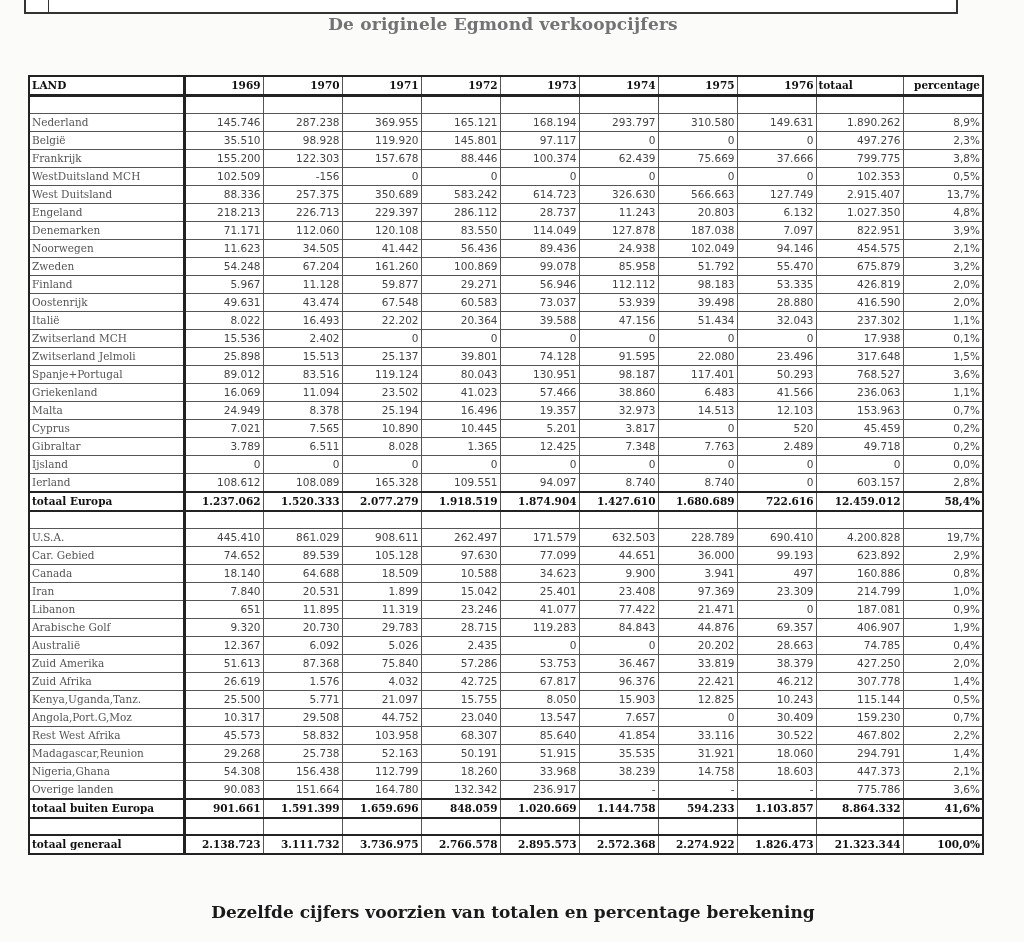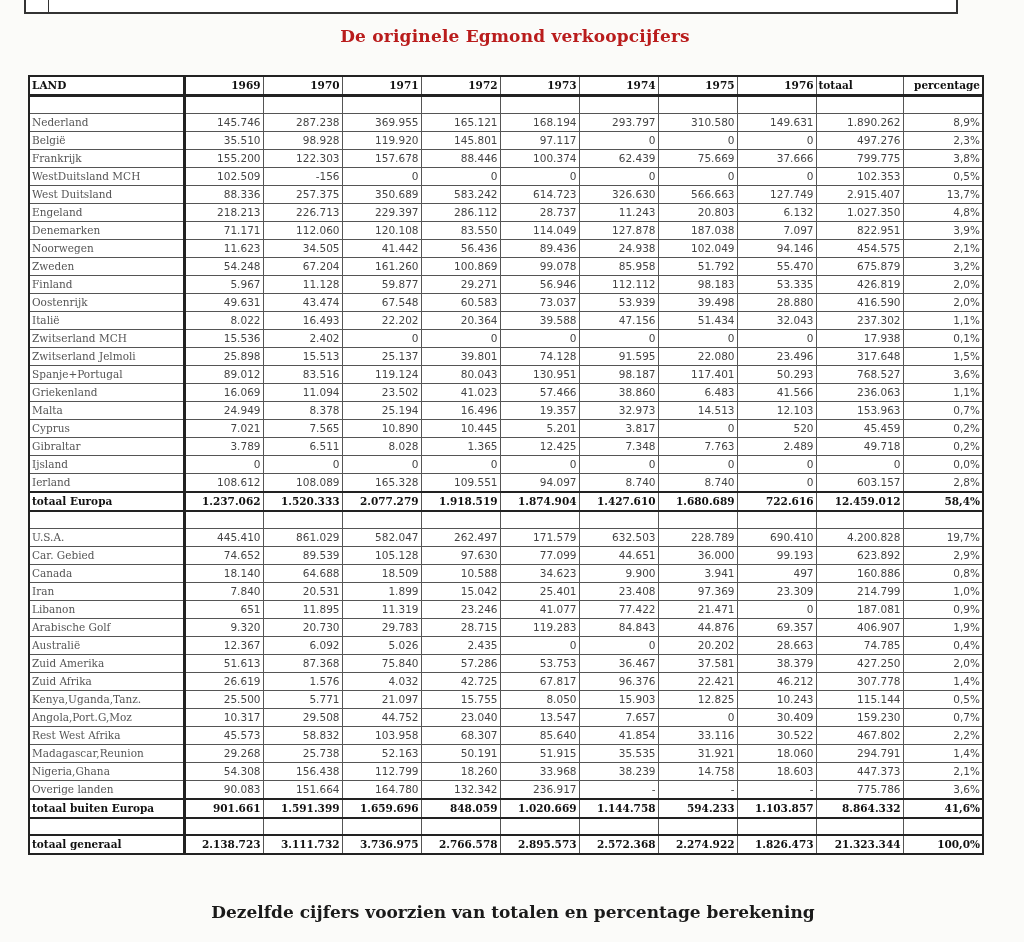--- a/index.html
+++ b/index.html
@@ -14,23 +14,23 @@
     position: absolute; left: 24px; top: -2px; width: 934px; height: 16px;
     border: 2px solid #333; border-top: none; box-sizing: border-box;
     background: #fff;
   }
   .top-frame .divider { position: absolute; left: 22px; top: 0; width: 1px; height: 14px; background: #333; }
   .ghost {
     position: absolute; right: 0; top: 10px; width: 60px; height: 400px;
     color: #e6e6e6; font-family: "DejaVu Sans", sans-serif; font-size: 18px; line-height: 22px; overflow: hidden;
   }
   h1.title {
-    position: absolute; left: 0; width: 1006px; top: 14px; margin: 12px;
+    position: absolute; left: 0; width: 1006px; top: 14px; margin: 0;
     text-align: center; font-family: "DejaVu Serif", serif; font-weight: bold; font-size: 17px;
-    color: #b91c1c; letter-spacing: 0.2px;
+    color: #737373; letter-spacing: 0.2px;
   }
   .caption {
     position: absolute; left: 0; width: 1010px; top: 902px; margin: 0;
     text-align: center; font-family: "DejaVu Serif", serif; font-weight: bold; font-size: 17px; color: #1a1a1a; padding-left: 8px;
   }
   table.sales {
     position: absolute; left: 28px; top: 75px; width: 923px;
     border-collapse: collapse;
     border: 2px solid #222;
     table-layout: fixed;
@@ -413,21 +413,21 @@
         <td></td>
         <td></td>
         <td></td>
         <td></td>
         <td></td>
       </tr>
       <tr>
         <td class="land">U.S.A.</td>
         <td>445.410</td>
         <td>861.029</td>
-        <td>582.047</td>
+        <td>908.611</td>
         <td>262.497</td>
         <td>171.579</td>
         <td>632.503</td>
         <td>228.789</td>
         <td>690.410</td>
         <td>4.200.828</td>
         <td>19,7%</td>
       </tr>
       <tr>
         <td class="land">Car. Gebied</td>
@@ -508,21 +508,21 @@
         <td>0,4%</td>
       </tr>
       <tr>
         <td class="land">Zuid Amerika</td>
         <td>51.613</td>
         <td>87.368</td>
         <td>75.840</td>
         <td>57.286</td>
         <td>53.753</td>
         <td>36.467</td>
-        <td>37.581</td>
+        <td>33.819</td>
         <td>38.379</td>
         <td>427.250</td>
         <td>2,0%</td>
       </tr>
       <tr>
         <td class="land">Zuid Afrika</td>
         <td>26.619</td>
         <td>1.576</td>
         <td>4.032</td>
         <td>42.725</td>

